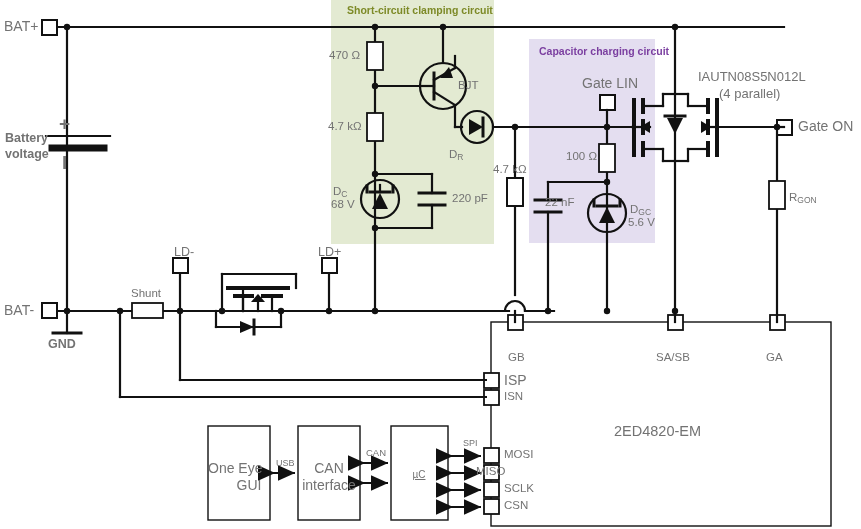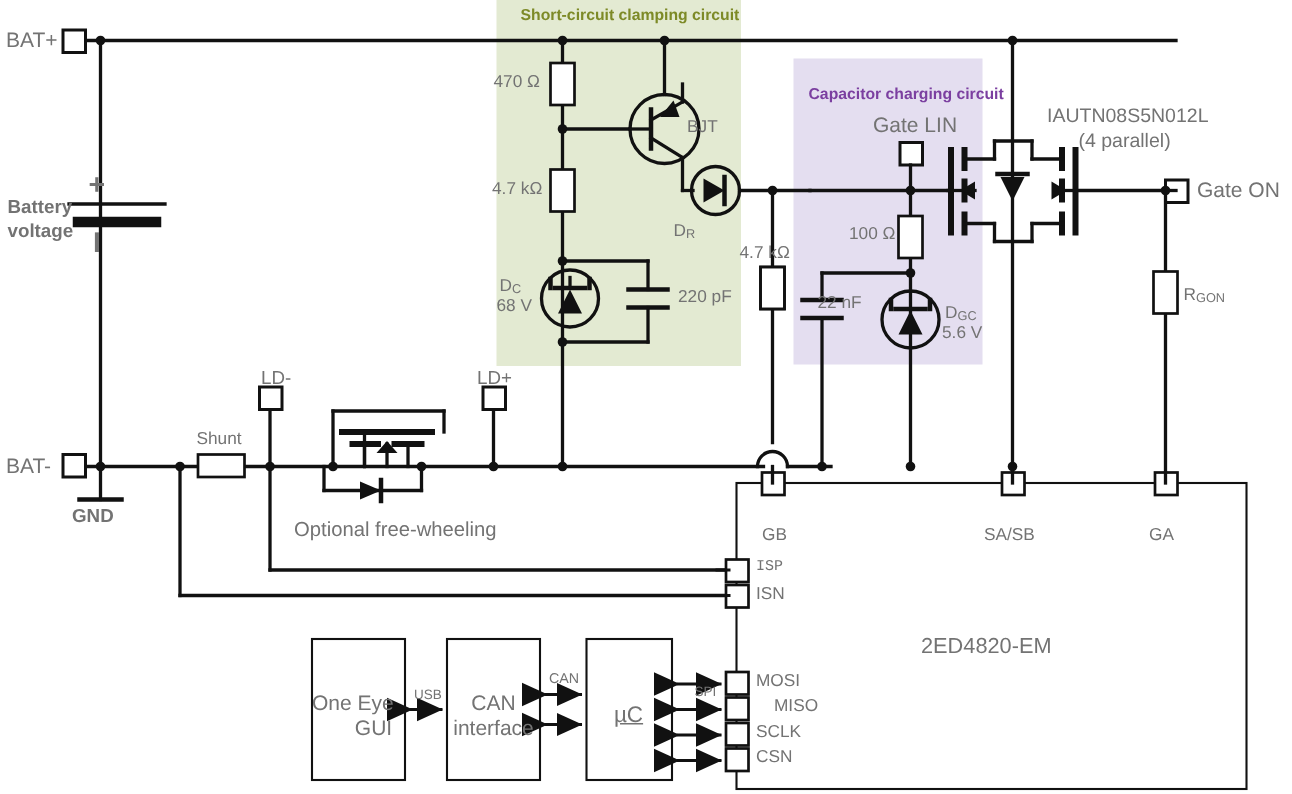--- a/index.html
+++ b/index.html
@@ -5,21 +5,21 @@
 <style>
   html,body{margin:0;padding:0;background:#ffffff;}
   body{font-family:"Liberation Sans", sans-serif;}
   #root{position:relative;width:861px;height:529px;overflow:hidden;background:#fff;}
   svg#sch{position:absolute;left:0;top:0;width:861px;height:529px;}
   .lbl{position:absolute;font-family:"Liberation Sans",sans-serif;color:#737373;white-space:nowrap;line-height:1.12;}
   .bold{font-weight:bold;}
   .sub{font-size:0.74em;vertical-align:-0.18em;}
   .boxlbl{font-weight:bold;font-size:10.5px;}
   .green-lbl{color:#7d8a27;}
-  .purple-lbl{color:#7b3fa0;margin-top:12px;}
+  .purple-lbl{color:#7b3fa0;}
   .center{text-align:center;}
 </style>
 </head>
 <body>
 
 <div id="root">
 
   <svg id="sch" viewBox="0 0 861 529">
     <defs>
       <marker id="arrHead" markerWidth="9" markerHeight="9" refX="8" refY="4.5" orient="auto">
@@ -321,21 +321,20 @@
   <div class="lbl bold" style="left:48px;top:337px;font-size:12.5px;">GND</div>
 
   <div class="lbl bold" style="left:5px;top:131px;font-size:12.5px;">Battery</div>
   <div class="lbl bold" style="left:5px;top:147px;font-size:12.5px;">voltage</div>
   <div class="lbl bold" style="left:59px;top:113px;font-size:19px;">+</div>
   <div class="lbl bold" style="left:62px;top:152px;font-size:19px;">I</div>
 
   <div class="lbl" style="left:131px;top:287px;font-size:11.5px;">Shunt</div>
   <div class="lbl" style="left:174px;top:245px;font-size:12.5px;">LD-</div>
   <div class="lbl" style="left:318px;top:245px;font-size:12.5px;">LD+</div>
-  <div class="lbl" style="left:196px;top:345px;font-size:13.5px;">Optional free-wheeling</div>
 
   <div class="lbl boxlbl green-lbl" style="left:347px;top:5px;">Short-circuit clamping circuit</div>
   <div class="lbl boxlbl purple-lbl" style="left:539px;top:46px;">Capacitor charging circuit</div>
 
   <div class="lbl" style="left:329px;top:49px;font-size:11.5px;">470 Ω</div>
   <div class="lbl" style="left:328px;top:120px;font-size:11.5px;">4.7 kΩ</div>
   <div class="lbl" style="left:458px;top:79px;font-size:11.5px;">BJT</div>
   <div class="lbl" style="left:449px;top:148px;font-size:11.5px;"><span>D</span><span class="sub">R</span></div>
 
   <div class="lbl" style="left:333px;top:185px;font-size:11.5px;"><span>D</span><span class="sub">C</span></div>
@@ -353,35 +352,35 @@
 
   <div class="lbl" style="left:698px;top:70px;font-size:13px;">IAUTN08S5N012L</div>
   <div class="lbl" style="left:719px;top:87px;font-size:13px;">(4 parallel)</div>
 
   <div class="lbl" style="left:789px;top:191px;font-size:11.5px;"><span>R</span><span class="sub">GON</span></div>
 
   <div class="lbl" style="left:508px;top:351px;font-size:11.5px;">GB</div>
   <div class="lbl" style="left:656px;top:351px;font-size:11.5px;text-align:center;">SA/SB</div>
   <div class="lbl" style="left:766px;top:351px;font-size:11.5px;">GA</div>
 
-  <div class="lbl" style="left:504px;top:373px;font-size:10px;font-family:Liberation Mono, monospace;">ISP</div>
+  <div class="lbl" style="left:504px;top:373px;font-size:14px;">ISP</div>
   <div class="lbl" style="left:504px;top:390px;font-size:11.5px;">ISN</div>
 
   <div class="lbl" style="left:504px;top:448px;font-size:11.5px;">MOSI</div>
-  <div class="lbl" style="left:516px;top:465px;font-size:11.5px;">MISO</div>
+  <div class="lbl" style="left:476px;top:465px;font-size:11.5px;">MISO</div>
   <div class="lbl" style="left:504px;top:482px;font-size:11.5px;">SCLK</div>
   <div class="lbl" style="left:504px;top:499px;font-size:11.5px;">CSN</div>
 
   <div class="lbl" style="left:614px;top:423px;font-size:14.5px;">2ED4820-EM</div>
 
   <div class="lbl center" style="left:208px;top:461px;width:46px;font-size:14px;">One Eye</div>
   <div class="lbl center" style="left:208px;top:478px;width:82px;font-size:14px;">GUI</div>
 
   <div class="lbl center" style="left:298px;top:461px;width:62px;font-size:14px;">CAN</div>
   <div class="lbl center" style="left:296px;top:478px;width:66px;font-size:14px;">interface</div>
 
-  <div class="lbl center" style="left:391px;top:469px;width:56px;font-size:15px;text-decoration:underline;">µC</div>
+  <div class="lbl center" style="left:391px;top:469px;width:56px;font-size:10px;text-decoration:underline;">µC</div>
 
   <div class="lbl" style="left:276px;top:458px;font-size:9px;">USB</div>
   <div class="lbl" style="left:366px;top:448px;font-size:9.5px;">CAN</div>
-  <div class="lbl" style="left:463px;top:456px;font-size:9px;">SPI</div>
+  <div class="lbl" style="left:463px;top:438px;font-size:9px;">SPI</div>
 
 </div>
 
 </body></html>

